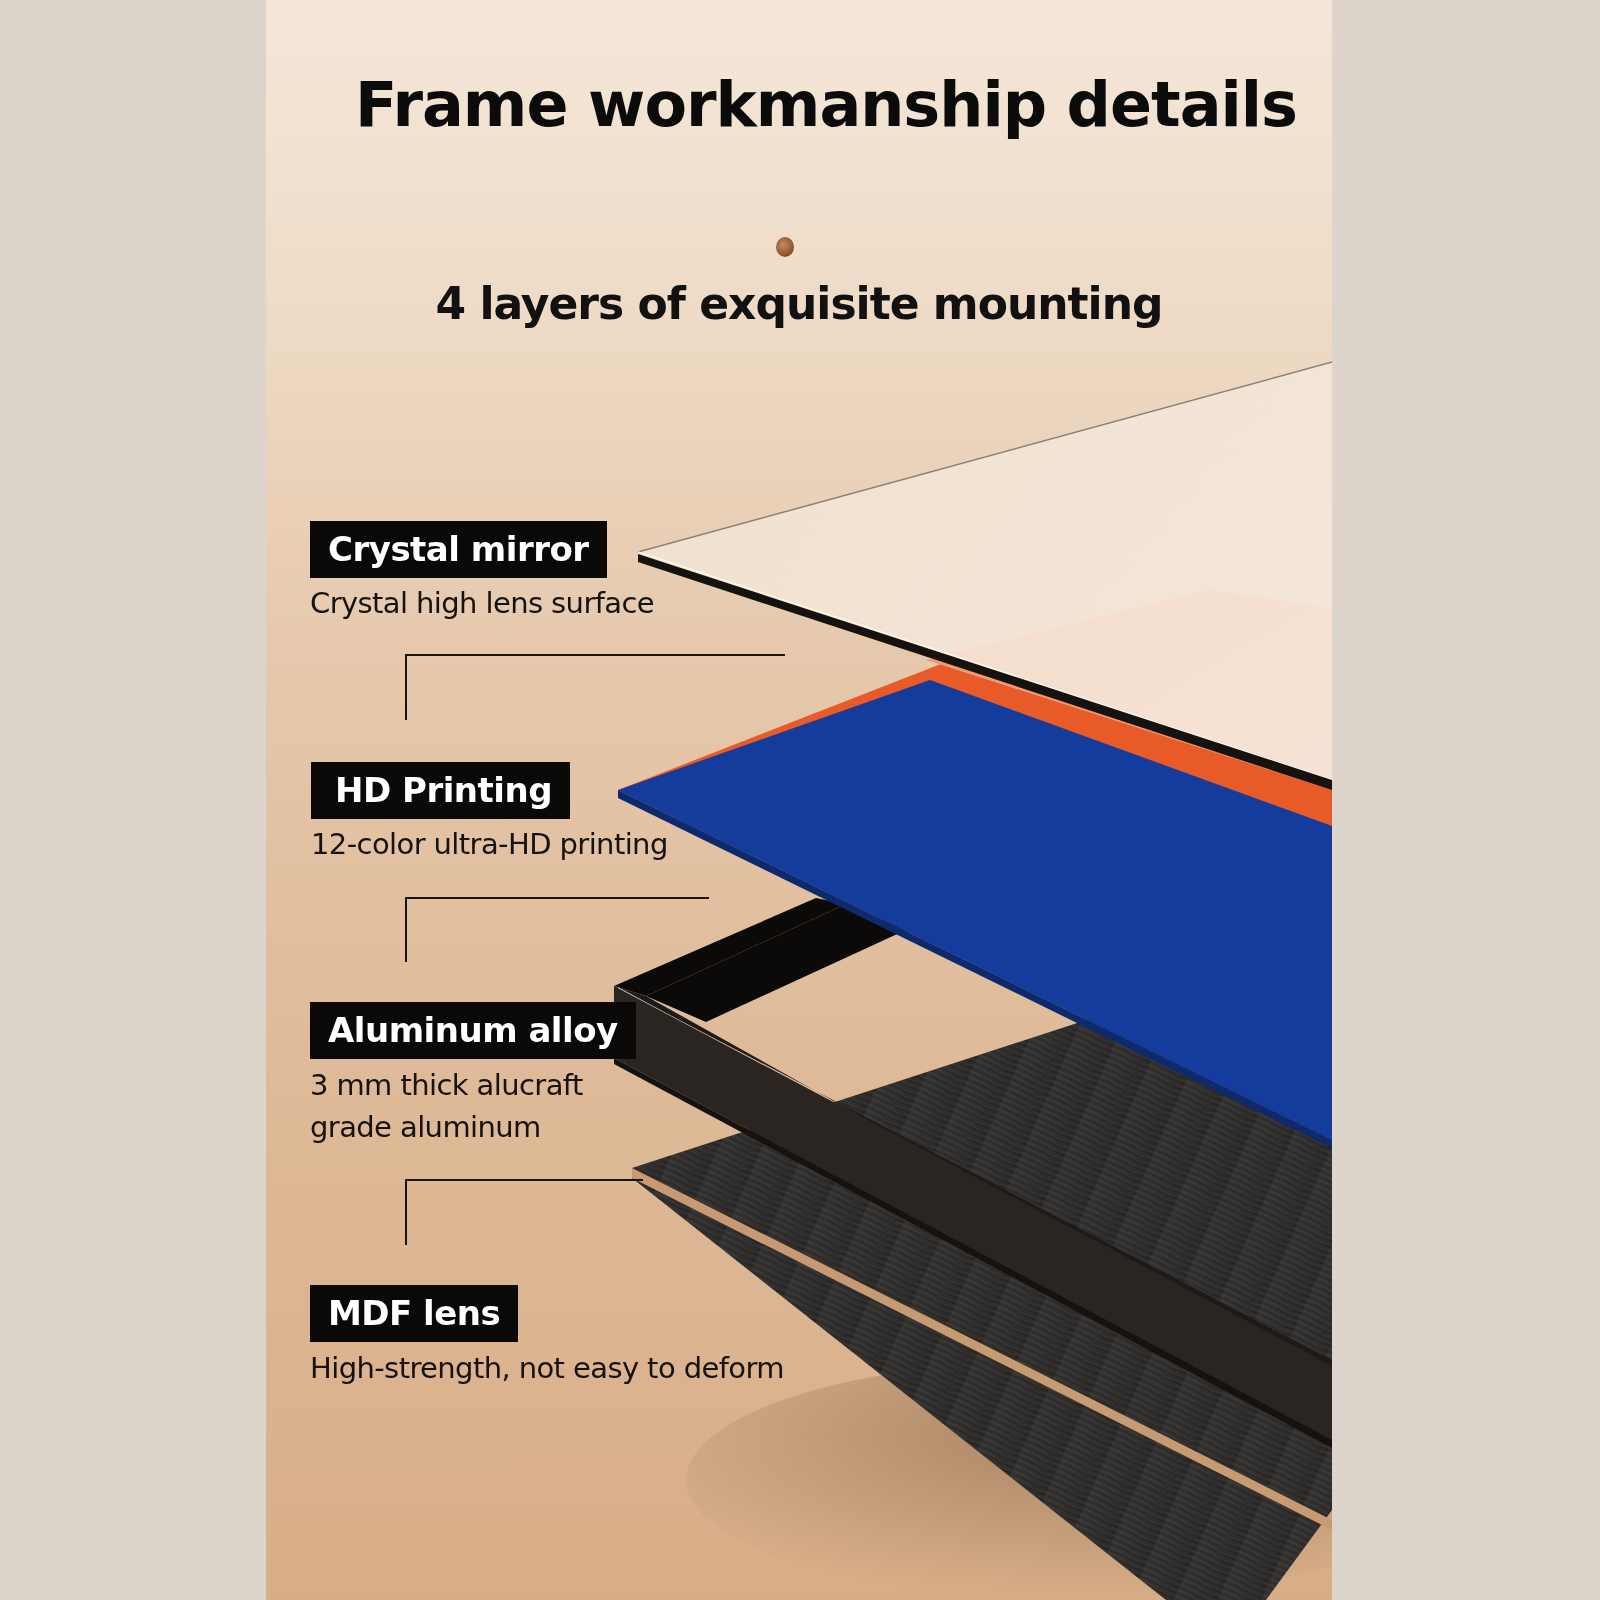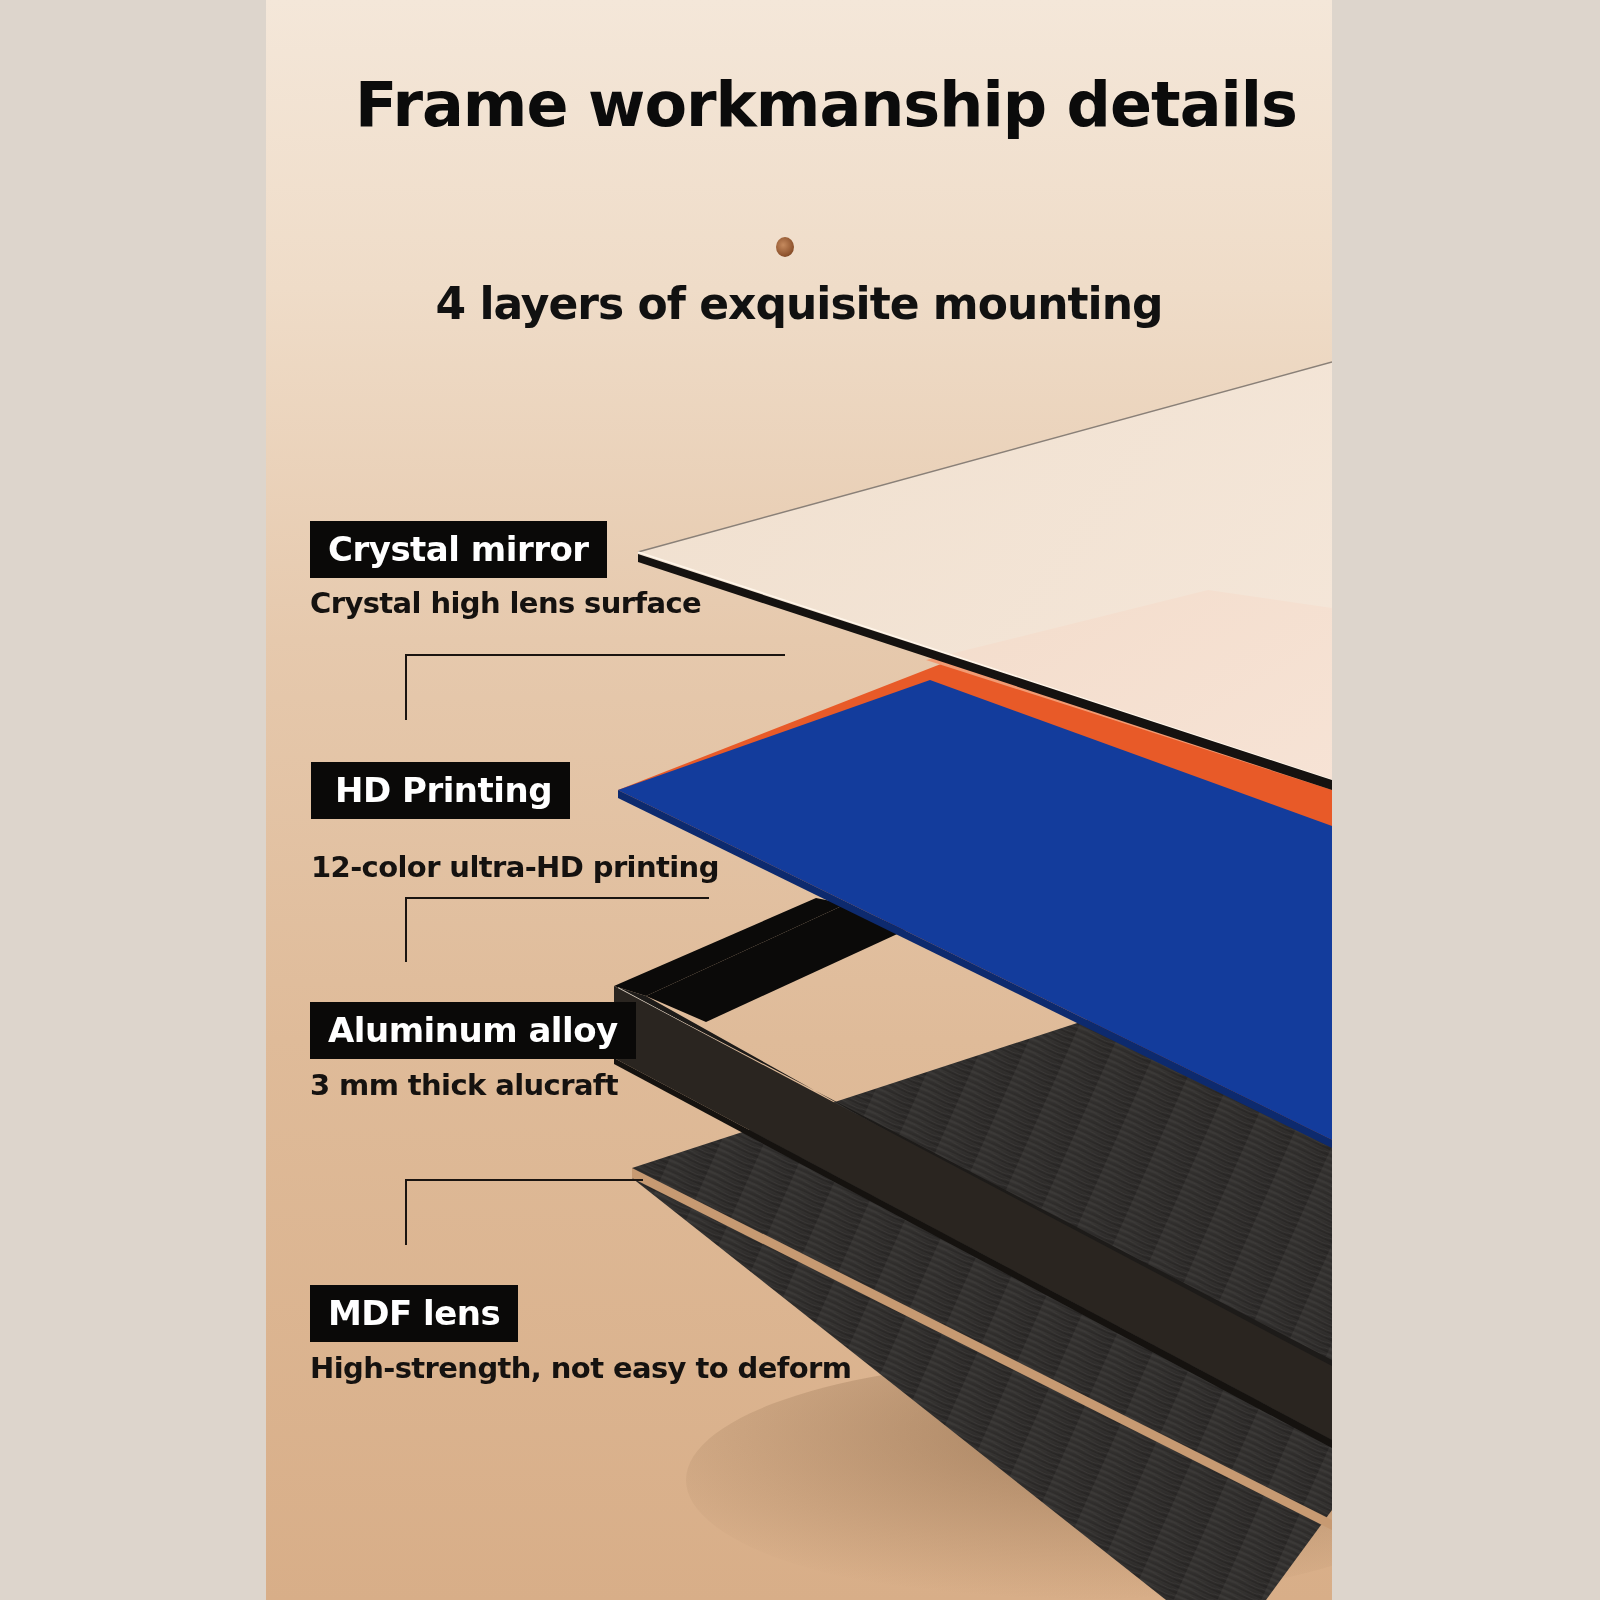--- a/index.html
+++ b/index.html
@@ -33,21 +33,21 @@
     font-size: 44px; font-weight: bold; color: #111; letter-spacing: -1px;
   }
   .tag {
     position: absolute; background: #0a0908; color: #fff;
     font-size: 34px; font-weight: bold; padding: 0 18px;
     height: 57px; line-height: 56px; letter-spacing: -0.5px;
     white-space: nowrap;
     margin-top: 32px;
   }
   .desc {
-    position: absolute; font-size: 29px; font-weight: bold; color: #151210;
+    position: absolute; font-size: 29px; font-weight: normal; color: #151210;
     letter-spacing: -0.6px; line-height: 42px;
   }
   .connector { position: absolute; }
   .connector .h { position: absolute; height: 2px; background: #1a1410; top: 0; }
   .connector .v { position: absolute; width: 2px; background: #1a1410; left: 0; top: 0; }
 </style>
 </head>
 <body>
 
 <div class="panel">
@@ -112,30 +112,31 @@
 
   <div class="tag" style="left:44px; top:489px;">Crystal mirror</div>
   <div class="desc" style="left:44px; top:582px;">Crystal high lens surface</div>
 
   <div class="connector" style="left:139px; top:654px;">
     <div class="h" style="width:380px;"></div>
     <div class="v" style="height:66px;"></div>
   </div>
 
   <div class="tag" style="left:45px; top:730px;padding-left:24px;">HD Printing</div>
-  <div class="desc" style="left:45px; top:823px;margin-top:23px;">12-color ultra-HD printing</div>
+  <div class="desc" style="left:45px; top:823px;">12-color ultra-HD printing</div>
 
   <div class="connector" style="left:139px; top:897px;">
     <div class="h" style="width:304px;"></div>
     <div class="v" style="height:65px;"></div>
   </div>
 
   <div class="tag" style="left:44px; top:970px;">Aluminum alloy</div>
   <div class="desc" style="left:44px; top:1064px;">
     <div>3 mm thick alucraft</div>
+    <div>grade aluminum</div>
   </div>
 
   <div class="connector" style="left:139px; top:1179px;">
     <div class="h" style="width:238px;"></div>
     <div class="v" style="height:66px;"></div>
   </div>
 
   <div class="tag" style="left:44px; top:1253px;">MDF lens</div>
   <div class="desc" style="left:44px; top:1347px;">High-strength, not easy to deform</div>
 </div>

